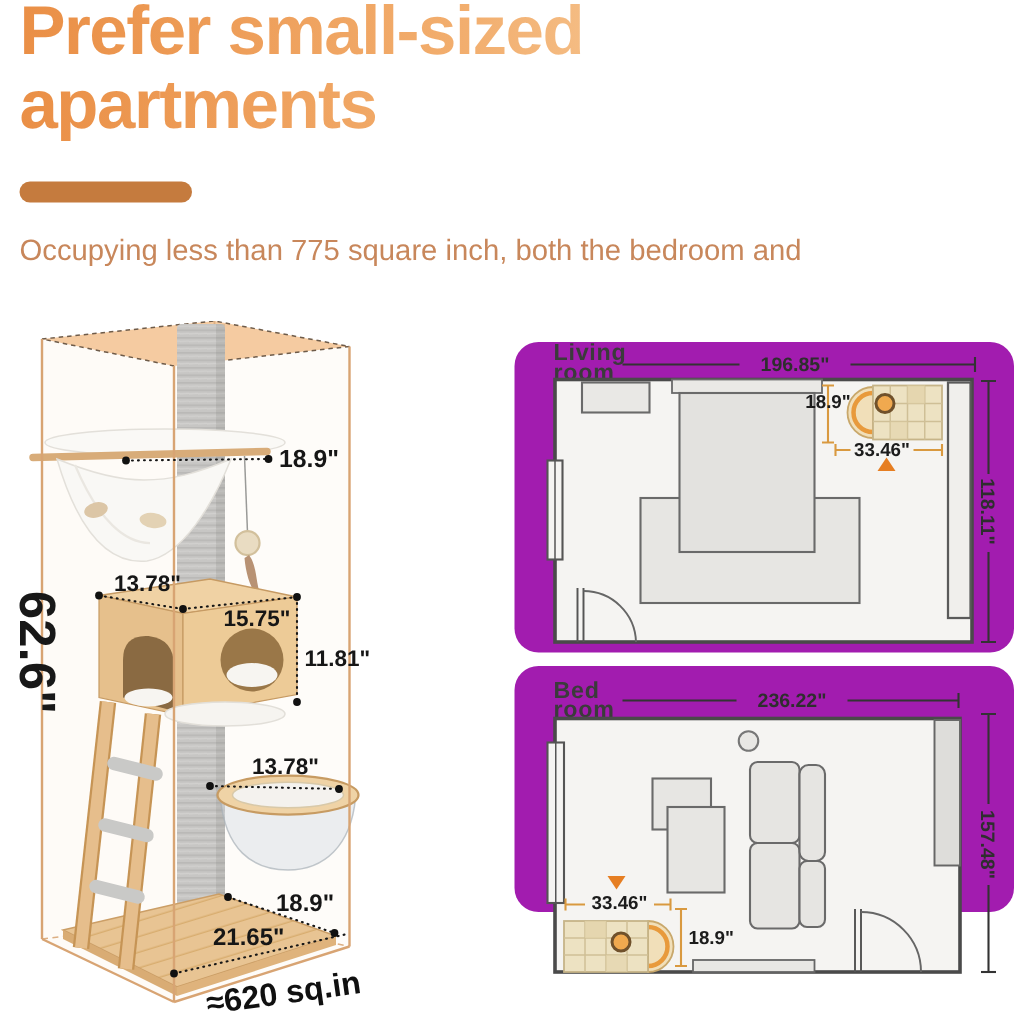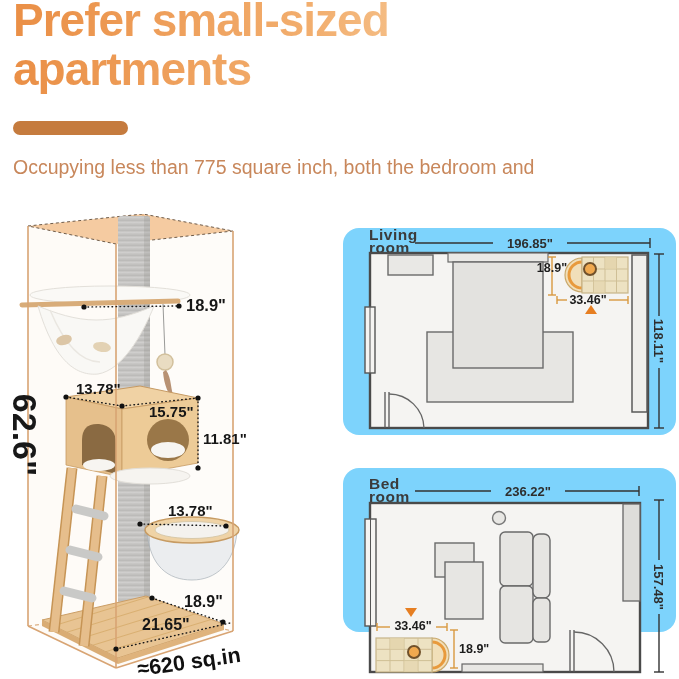--- a/index.html
+++ b/index.html
@@ -7,23 +7,23 @@
          font-family:"Liberation Sans",sans-serif;}
   
   #heading{position:absolute;left:13px;top:-4px;width:660px;
     font-size:46px;line-height:49px;font-weight:800;letter-spacing:-1px;
     background:linear-gradient(90deg,#EA8F46 0%,#F2AE6E 45%,#F9D6AA 80%);
     -webkit-background-clip:text;background-clip:text;color:transparent;}
   #divider{position:absolute;left:13px;top:121px;width:115px;height:14px;border-radius:7px;background:#C57B3E;}
   #subtitle{position:absolute;left:13px;top:138px;width:650px;font-size:19.5px;line-height:26px;
     color:#C8875B;font-weight:500;margin-top:16px;}
   
-  .card{position:absolute;width:333px;background:#7dd3fc;border-radius:16px;}
+  .card{position:absolute;width:333px;background:#a21caf;border-radius:16px;}
   #living-card{left:343px;top:228px;height:207px;}
-  #bedroom-card{left:343px;top:468px;height:164px;}
+  #bedroom-card{left:343px;top:444px;height:164px;}
   .card svg{display:block;}
   svg text{font-family:"Liberation Sans",sans-serif;}
   .dimtext{font-size:13px;font-weight:600;fill:#2E2E2E;}
   .roomtitle{font-size:15.5px;font-weight:700;fill:#3B3B3B;letter-spacing:0.5px;}
   .treelabel{font-weight:600;fill:#161616;}
   .minidim{font-size:12.5px;font-weight:600;fill:#1C1C1C;}
 </style>
 </head>
 <body>
 

